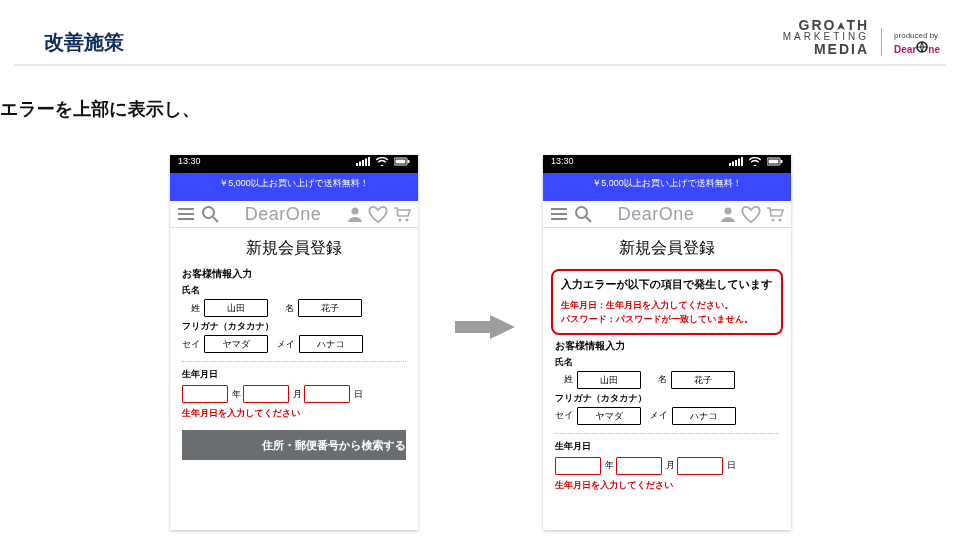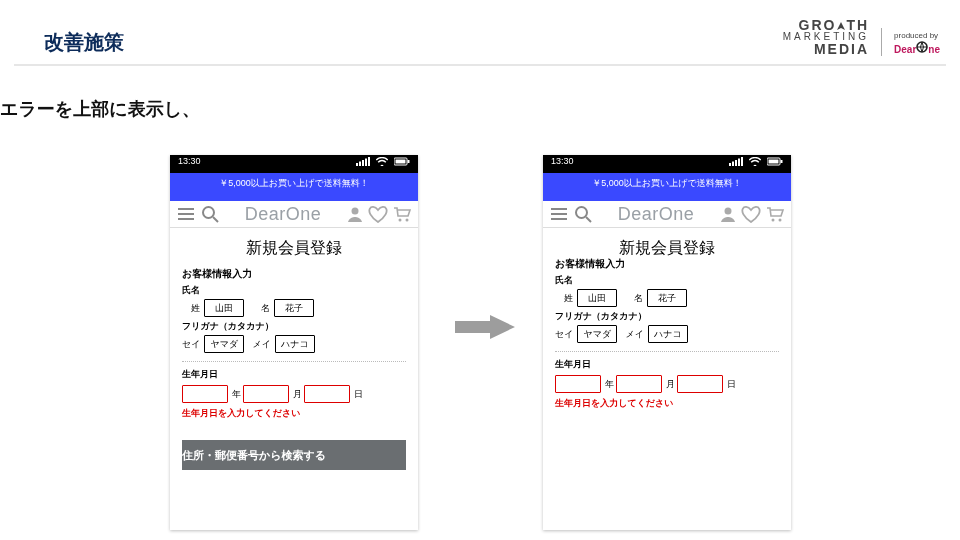--- a/index.html
+++ b/index.html
@@ -56,34 +56,34 @@
   .appbar svg { display:block; }
 
   .section-title { text-align:center; font-weight:400; font-size:16px; padding:10px 0 2px; }
   .content { padding: 0 12px 10px; }
   .sub { font-weight:800; font-size:10px; margin:6px 0 1px; }
   .lbl  { font-weight:800; font-size:9px; margin:3px 0 2px; }
   .row  { display:flex; align-items:center; gap:8px; }
   .pair { display:flex; align-items:center; gap:4px; }
   .pair .k { font-size:9px; min-width:18px; text-align:right;}
   .chip {
-    border:1px solid #000; width:40px; height:18px; text-align:center; line-height:17px; font-size:9px;
+    border:1px solid #000; width:64px; height:18px; text-align:center; line-height:17px; font-size:9px;
     border-radius:1px; background:#fff; flex:0 0 auto;
   }
   .chip.red { border-color:#d00;}
   .chip.n { width:46px;}
   .suffix { font-size:9px; margin-left:2px;}
   .dots {
     height:0; margin:8px 0 6px;
     border-top: 1.6px dotted #bbb;
   }
   .smallhead { font-weight:800; font-size:9px; margin-bottom:4px;}
   .err-inline { color:#d00; font-weight:800; font-size:9px; margin-top:4px;}
   .bigbtn {
-    margin-top:20px; height:30px; background:#6a6e71; color:#fff; font-weight:800; text-align:left; line-height:30px; font-size:11px;
+    margin-top:10px; height:30px; background:#6a6e71; color:#fff; font-weight:800; text-align:right; line-height:30px; font-size:11px;
   }
 
   
   .errorbox {
     margin:8px; border:2.5px solid #d00; border-radius:8px; padding:6px 8px 6px;
     background:#fff; position:relative; z-index:2;
   }
   .errorbox .head { font-weight:800; font-size:11px; color:#000; margin-bottom:6px;}
   .errorbox .line { color:#d00; font-weight:800; font-size:9px; line-height:1.6;}
 
@@ -265,20 +265,25 @@
       <svg width="20" height="18" viewBox="0 0 20 18">
           <path d="M2 3h3l1 8h10l2-6H6" fill="none" stroke="#aaa" stroke-width="1.6"></path>
           <circle cx="8" cy="15" r="1.5" fill="#aaa"></circle>
           <circle cx="15" cy="15" r="1.5" fill="#aaa"></circle>
         </svg>
     </span>
   </div>
 
   <div class="section-title">新規会員登録</div>
 
+  <div class="errorbox">
+    <div class="head">入力エラーが以下の項目で発生しています</div>
+    <div class="line">生年月日：生年月日を入力してください。</div>
+    <div class="line">パスワード：パスワードが一致していません。</div>
+  </div>
 
   <div class="content">
     <div class="sub first">お客様情報入力</div>
 
     <div class="lbl">氏名</div>
     <div class="row">
       <div class="pair">
           <span class="k">姓</span>
           <span class="chip">山田</span>
         </div>

